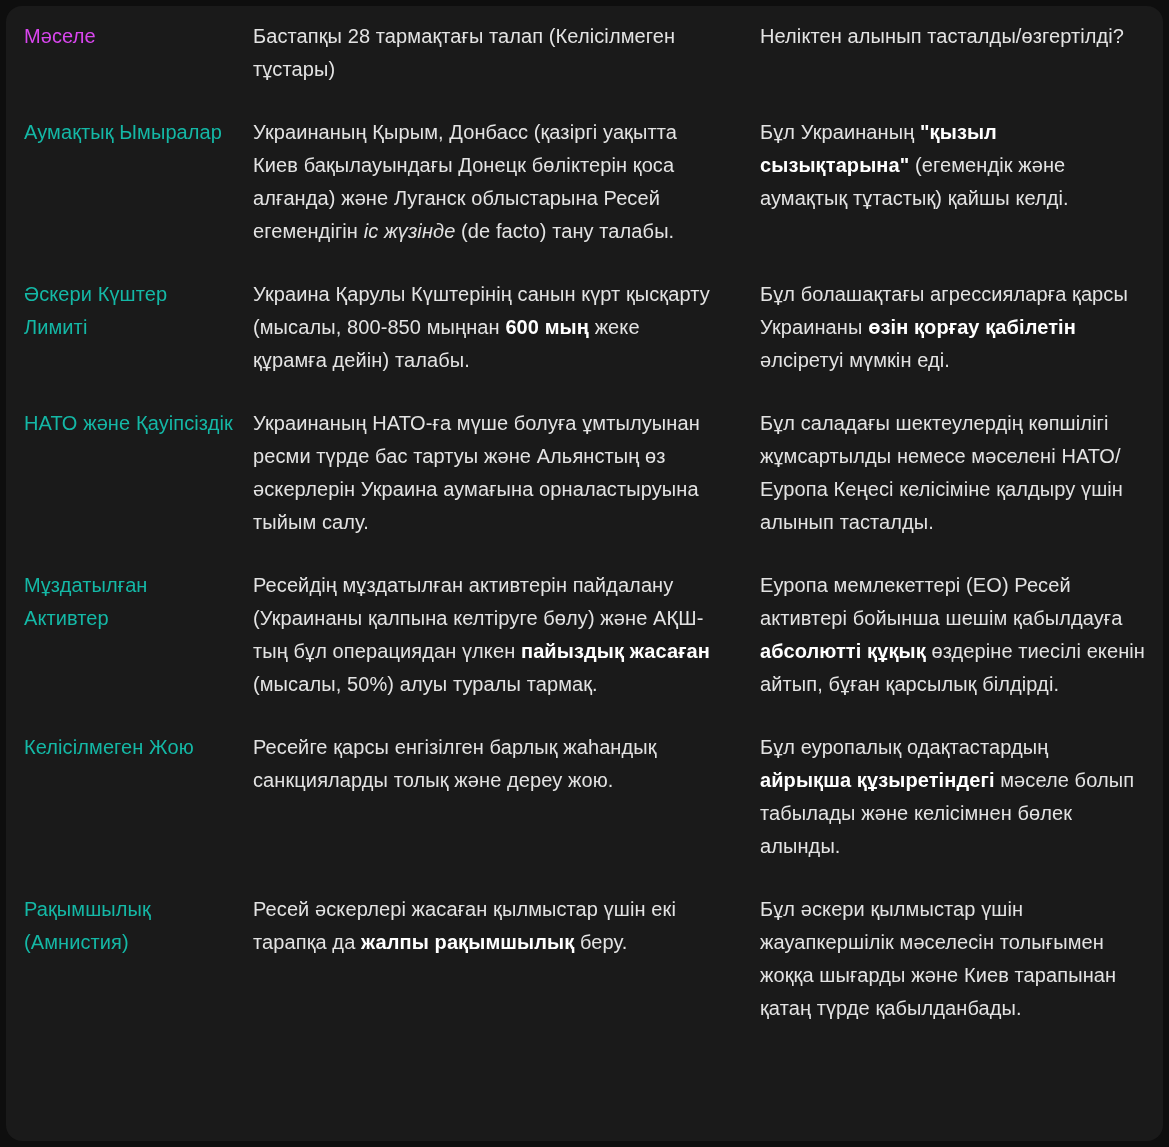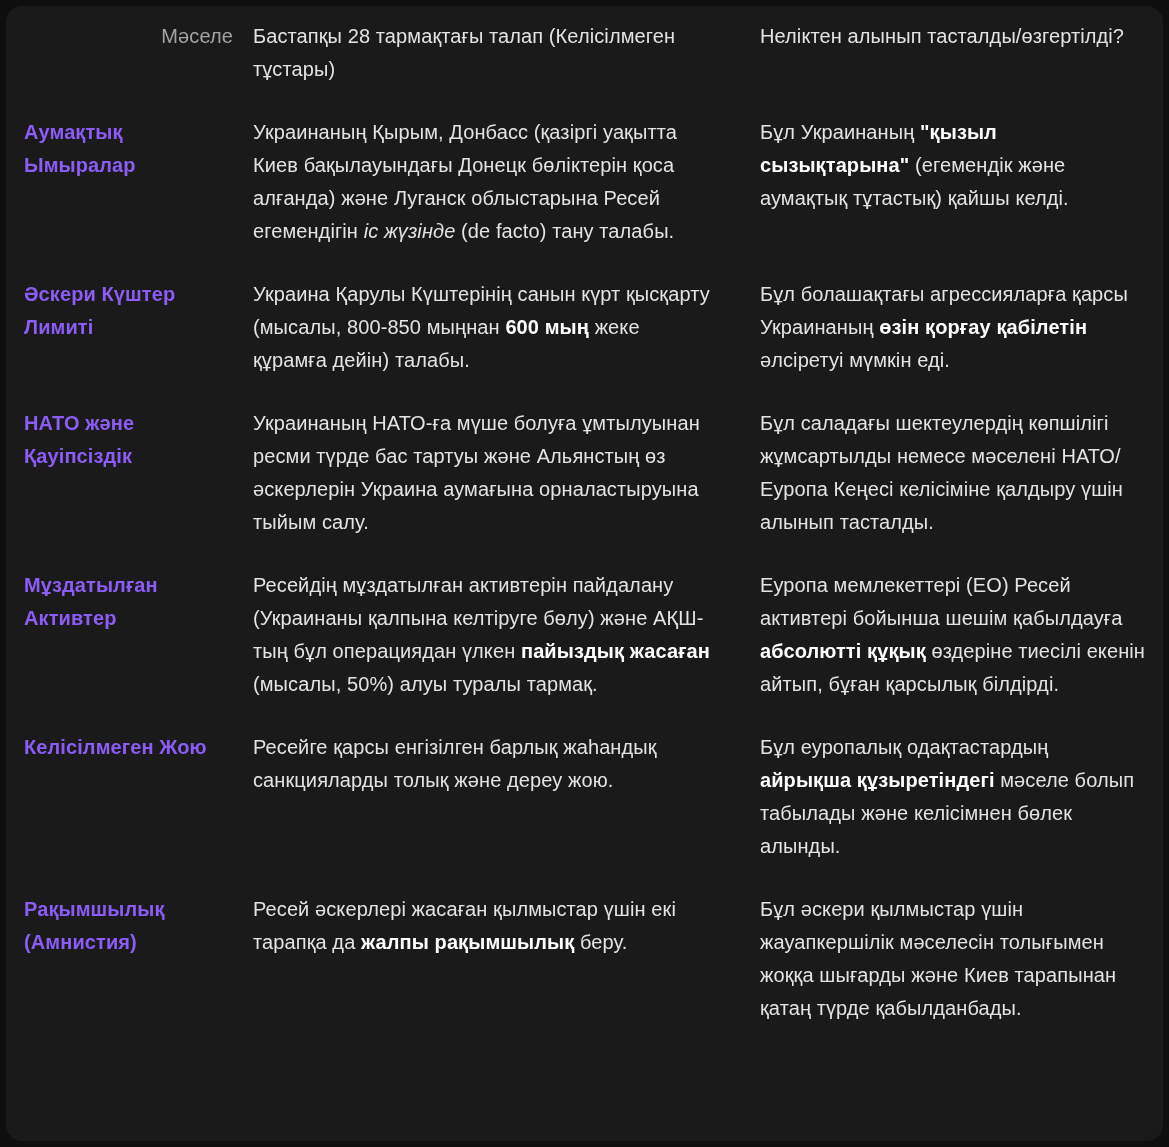--- a/index.html
+++ b/index.html
@@ -38,28 +38,27 @@
     line-height: 33px;
     color: #e3e3e3;
     letter-spacing: 0.1px;
   }
 
   .cell.demand { padding-right: 47px; }
 
   .header .cell { padding-top: 12px; padding-bottom: 15px; }
 
   .cell.issue {
-    font-weight: 700;
-    color: #8b5cf6;
+    font-weight: 400;
+    color: #14b8a6;
     padding-right: 20px;
   }
   .header .cell.issue {
     font-weight: 400;
-    color: #a3a3a3;
-    text-align: right;
+    color: #d946ef;
   }
 
   .cell span.b { font-weight: 700; color: #ffffff; }
   .cell span.i { font-style: italic; margin-top: 25px; }
 </style>
 </head>
 <body style="background: rgb(14, 14, 14);">
 
 <div class="table-card" style="background: rgb(26, 26, 26);">
   <div class="tbl">
@@ -72,21 +71,21 @@
 
     <div class="row">
       <div class="cell issue">Аумақтық Ымыралар</div>
       <div class="cell demand"><span class="">Украинаның Қырым, Донбасс (қазіргі уақытта Киев бақылауындағы Донецк бөліктерін қоса алғанда) және Луганск облыстарына Ресей егемендігін </span><span class="i">іс жүзінде</span><span class=""> (de facto) тану талабы.</span></div>
       <div class="cell reason"><span class="">Бұл Украинаның </span><span class="b ">"қызыл сызықтарына"</span><span class=""> (егемендік және аумақтық тұтастық) қайшы келді.</span></div>
     </div>
 
     <div class="row">
       <div class="cell issue">Әскери Күштер Лимиті</div>
       <div class="cell demand"><span class="">Украина Қарулы Күштерінің санын күрт қысқарту (мысалы, 800-850 мыңнан </span><span class="b ">600 мың</span><span class=""> жеке құрамға дейін) талабы.</span></div>
-      <div class="cell reason"><span class="">Бұл болашақтағы агрессияларға қарсы Украинаның </span><span class="b ">өзін қорғау қабілетін</span><span class=""> әлсіретуі мүмкін еді.</span></div>
+      <div class="cell reason"><span class="">Бұл болашақтағы агрессияларға қарсы Украинаны </span><span class="b ">өзін қорғау қабілетін</span><span class=""> әлсіретуі мүмкін еді.</span></div>
     </div>
 
     <div class="row">
       <div class="cell issue">НАТО және Қауіпсіздік</div>
       <div class="cell demand"><span class="">Украинаның НАТО-ға мүше болуға ұмтылуынан ресми түрде бас тартуы және Альянстың өз әскерлерін Украина аумағына орналастыруына тыйым салу.</span></div>
       <div class="cell reason"><span class="">Бұл саладағы шектеулердің көпшілігі жұмсартылды немесе мәселені НАТО/Еуропа Кеңесі келісіміне қалдыру үшін алынып тасталды.</span></div>
     </div>
 
     <div class="row">
       <div class="cell issue">Мұздатылған Активтер</div>

